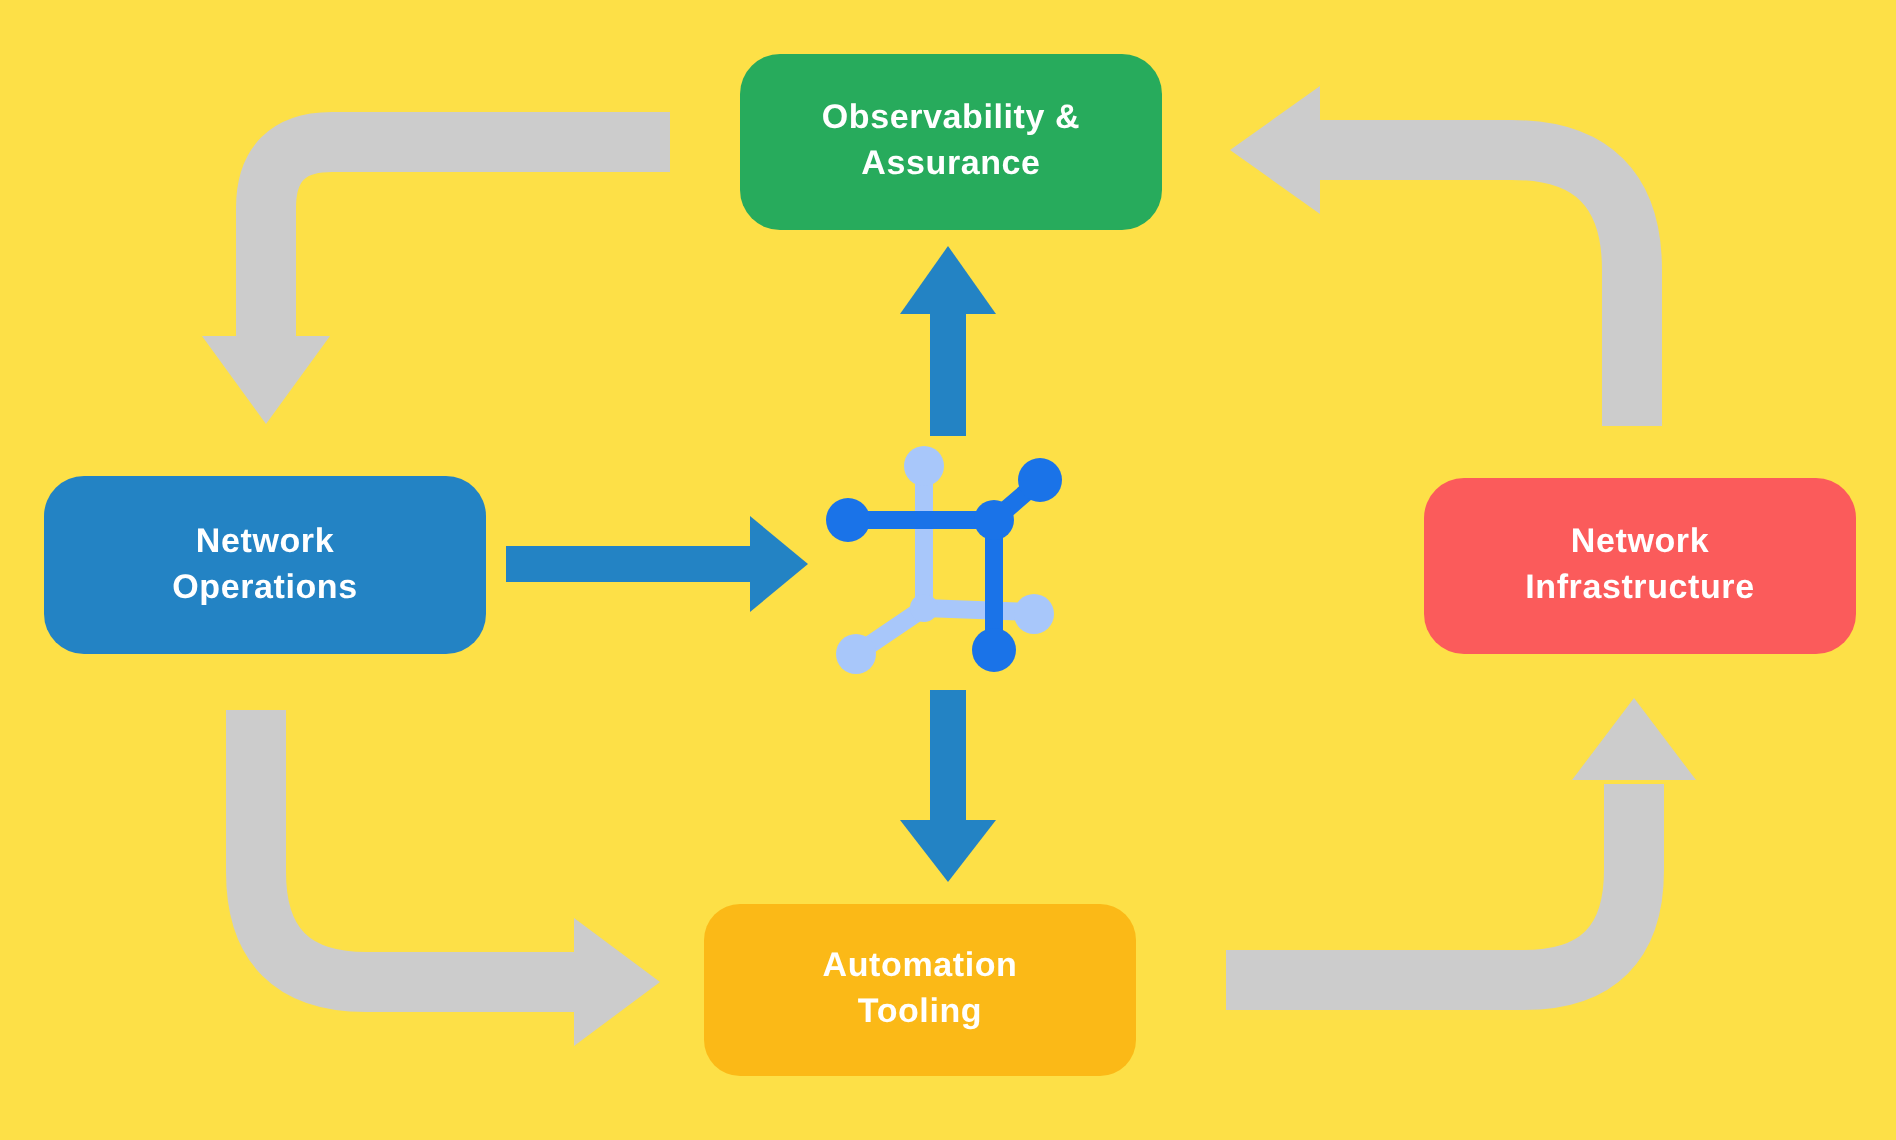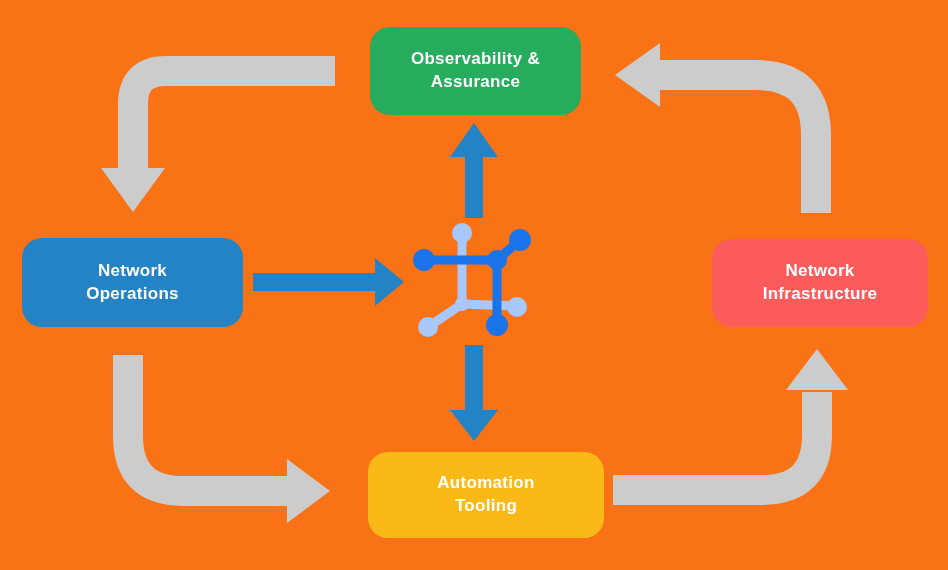--- a/index.html
+++ b/index.html
@@ -1,29 +1,29 @@
 <!DOCTYPE html>
 <html><head>
 <meta charset="utf-8">
 <style>
   html,body{margin:0;padding:0;background:#000;}
   .stage{
     position:relative;width:948px;height:570px;overflow:hidden;
-    background:#f97316;font-family:"Liberation Sans",sans-serif;
+    background:#fde047;font-family:"Liberation Sans",sans-serif;
   }
   .layer{position:absolute;left:0;top:0;}
   .node{
     position:absolute;display:flex;align-items:center;justify-content:center;
     border-radius:20px;color:#fff;font-size:17px;font-weight:600;
     line-height:1.35;text-align:center;white-space:pre-line;letter-spacing:.3px;
   }
   .node-observability{left:370px;top:27px;width:211px;height:88px;}
   .node-operations{left:22px;top:238px;width:221px;height:89px;}
   .node-infrastructure{left:712px;top:239px;width:216px;height:88px;}
-  .node-automation{left:368px;top:452px;width:236px;height:86px;}
+  .node-automation{left:352px;top:452px;width:216px;height:86px;border-radius:18px;}
 </style>
 </head>
 <body>
 
 <div class="stage">
 
   <svg class="layer" width="948" height="570" viewBox="0 0 948 570">
 
     <g fill="none" stroke-width="30" stroke-linecap="butt" style="stroke: rgb(204, 204, 204);">
       <path d="M 335 71 L 166 71 Q 133 71 133 104 L 133 170"></path>

